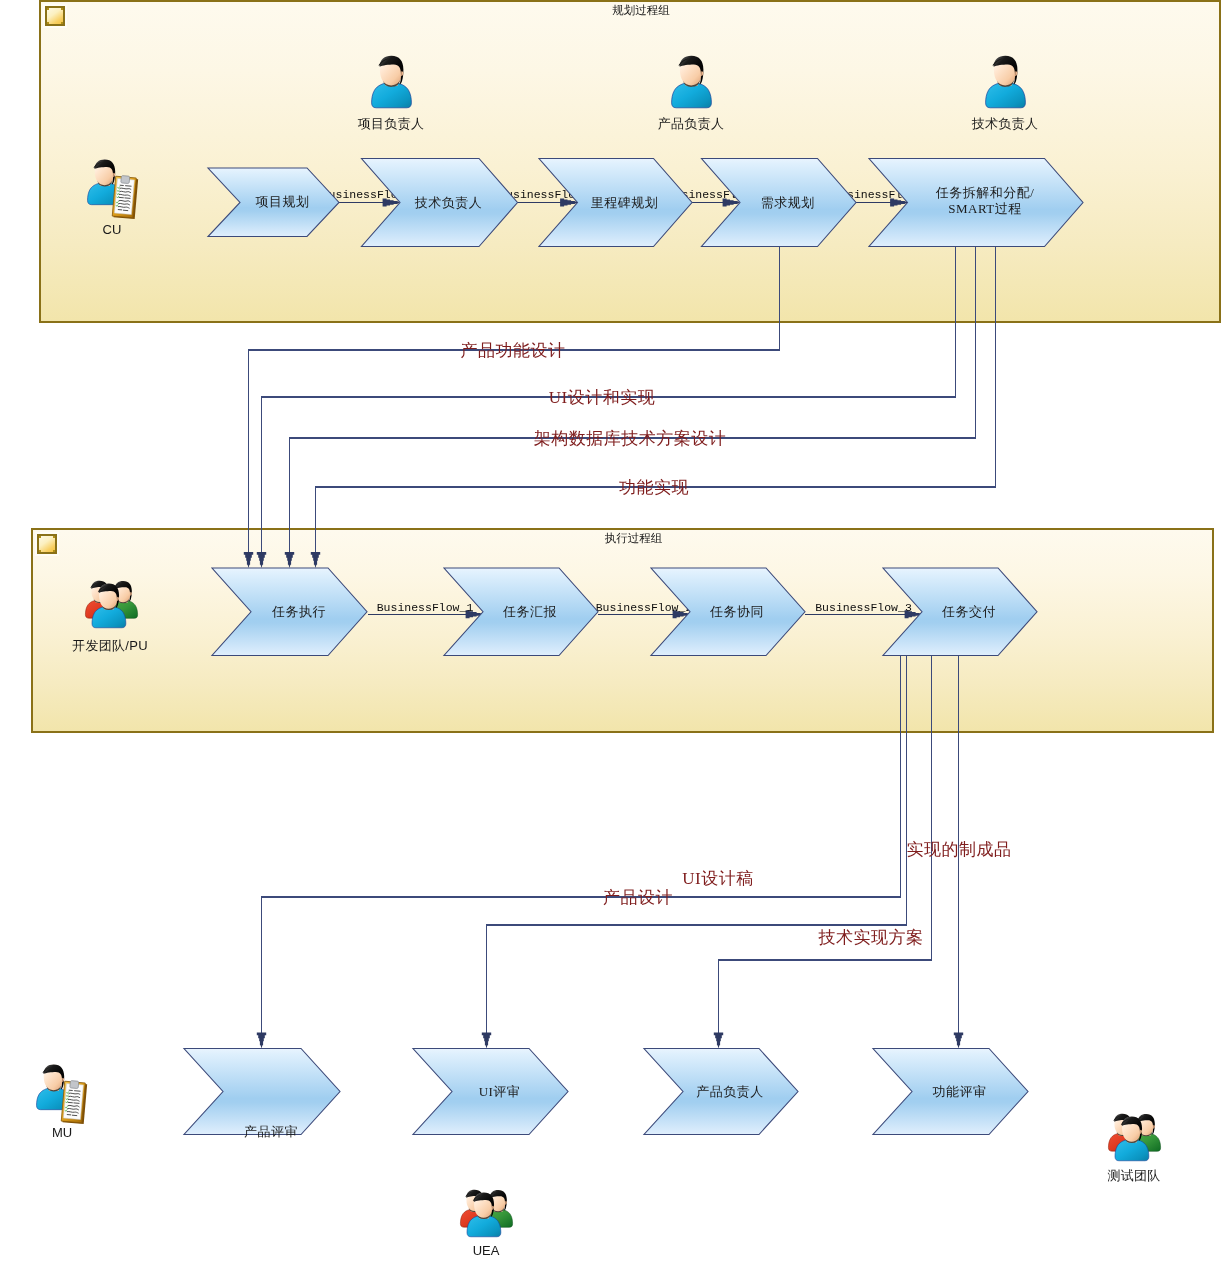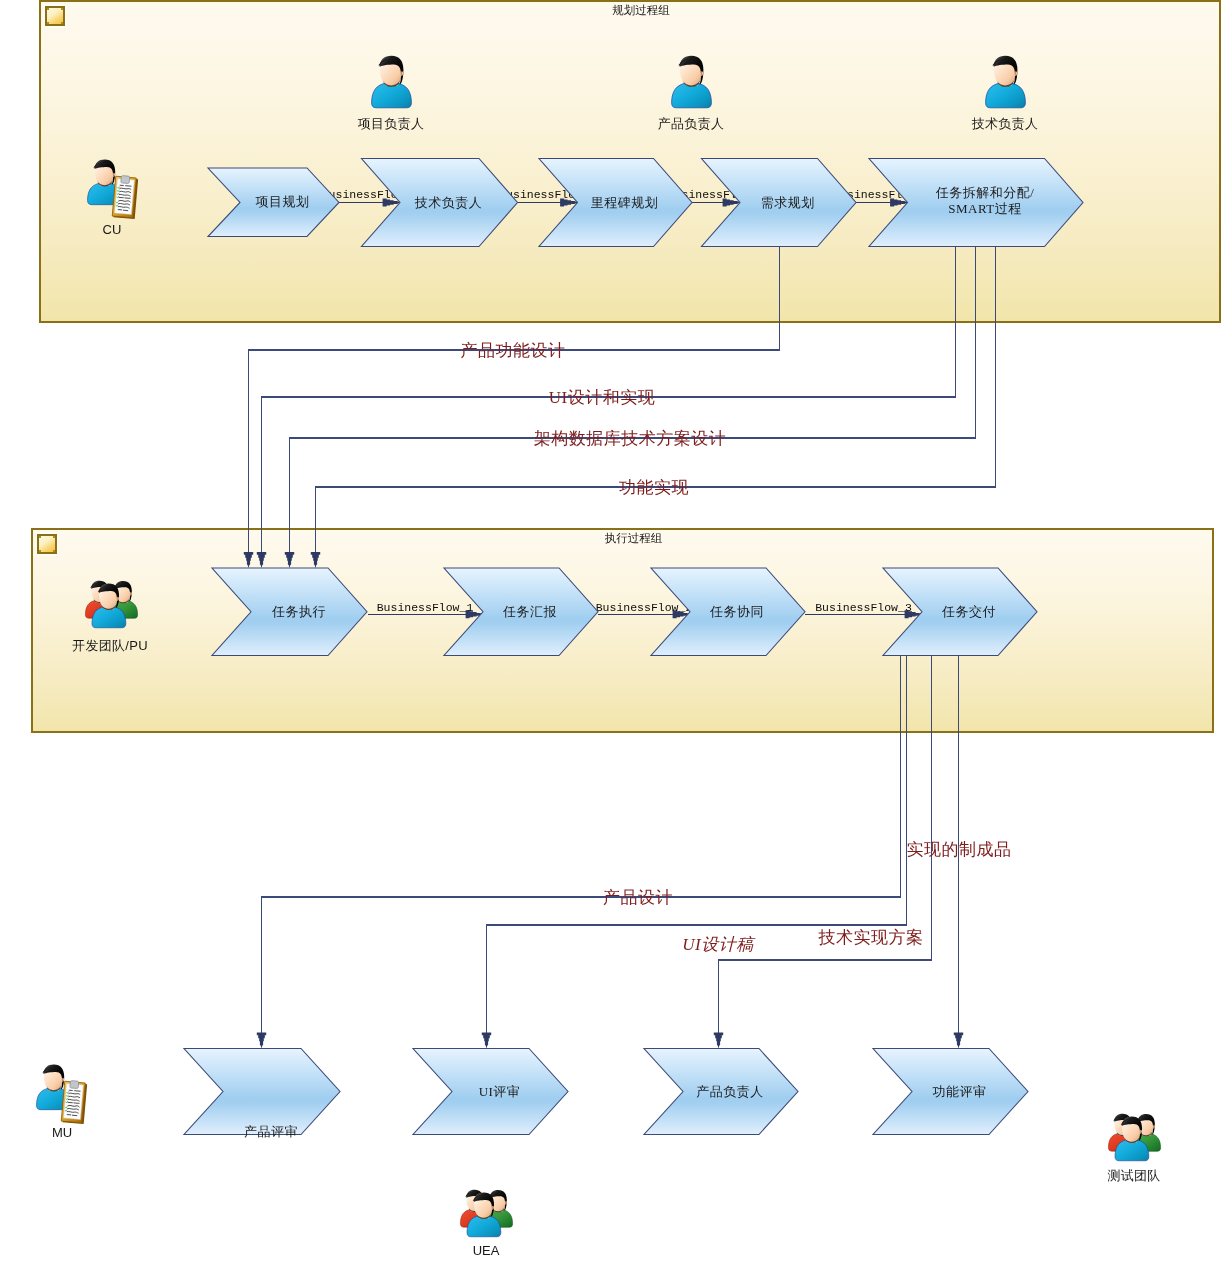--- a/index.html
+++ b/index.html
@@ -295,21 +295,21 @@
     <div class="chev-label" style="left:653px;top:1083.5px;width:154px;">产品负责人</div>
     <div class="chev-label" style="left:882px;top:1083.5px;width:155px;">功能评审</div>
 
     <div class="conn-label" style="left:393px;top:342.5px;width:240px;">产品功能设计</div>
     <div class="conn-label" style="left:482px;top:390px;width:240px;">UI设计和实现</div>
     <div class="conn-label" style="left:510px;top:431px;width:240px;">架构数据库技术方案设计</div>
     <div class="conn-label" style="left:534px;top:480px;width:240px;">功能实现</div>
 
     <div class="conn-label" style="left:839px;top:841.5px;width:240px;">实现的制成品</div>
     <div class="conn-label" style="left:518px;top:890px;width:240px;">产品设计</div>
-    <div class="conn-label" style="left:598px;top:937px;width:240px;font-style:italic;">UI设计稿</div>
+    <div class="conn-label" style="left:598px;top:871px;width:240px;">UI设计稿</div>
     <div class="conn-label" style="left:751px;top:929.5px;width:240px;">技术实现方案</div>
   </div>
 
   <svg class="layer" viewBox="0 0 1230 1283" xmlns="http://www.w3.org/2000/svg">
     <g transform="translate(87,157)">
       <use href="#personClipboard"></use>
       </g>
     <g transform="translate(371,53)">
       <use href="#personBlue"></use>
       </g>

